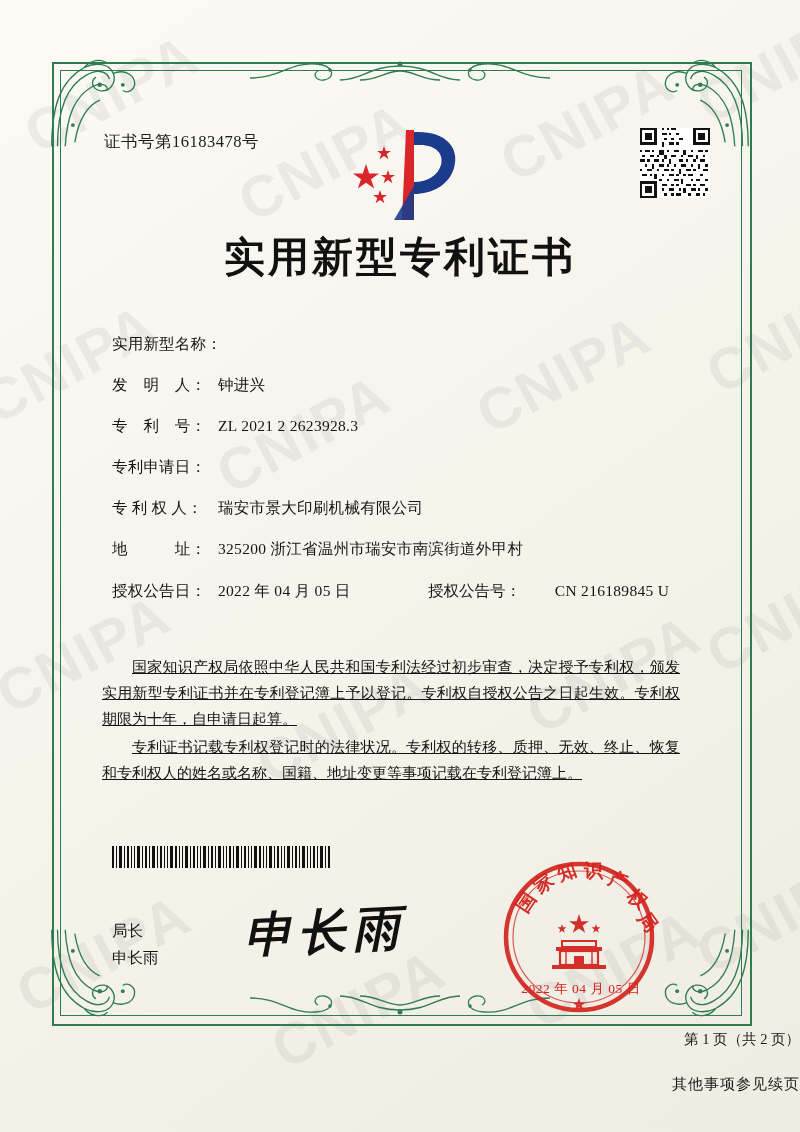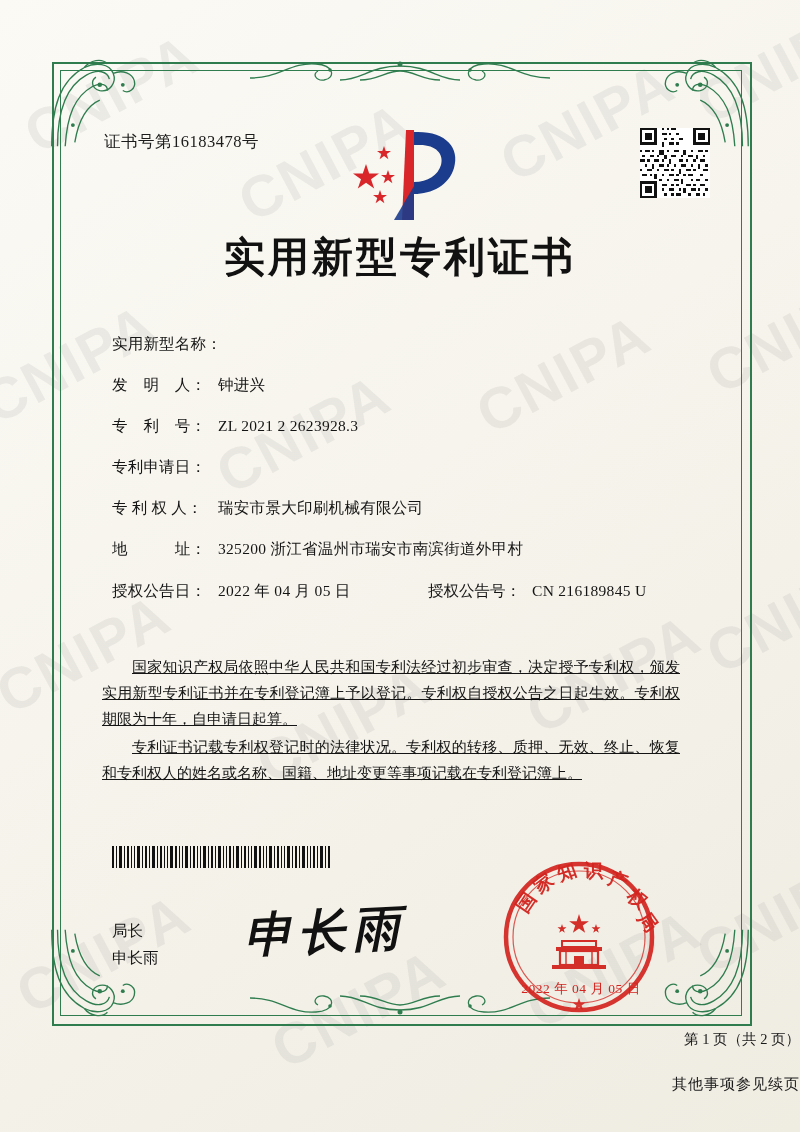--- a/index.html
+++ b/index.html
@@ -148,20 +148,21 @@
     width: 210px;
   }
   .field-row.dual .field-label2 {
     width: 104px;
     flex: 0 0 104px;
     white-space: nowrap;
   }
   .field-row.dual .field-value2 {
     flex: 1;
     letter-spacing: 0.3px;
+    text-align: center;
   }
 
   
   .paragraphs {
     position: absolute;
     left: 102px;
     top: 655px;
     width: 578px;
     font-size: 15px;
     line-height: 1.72;

